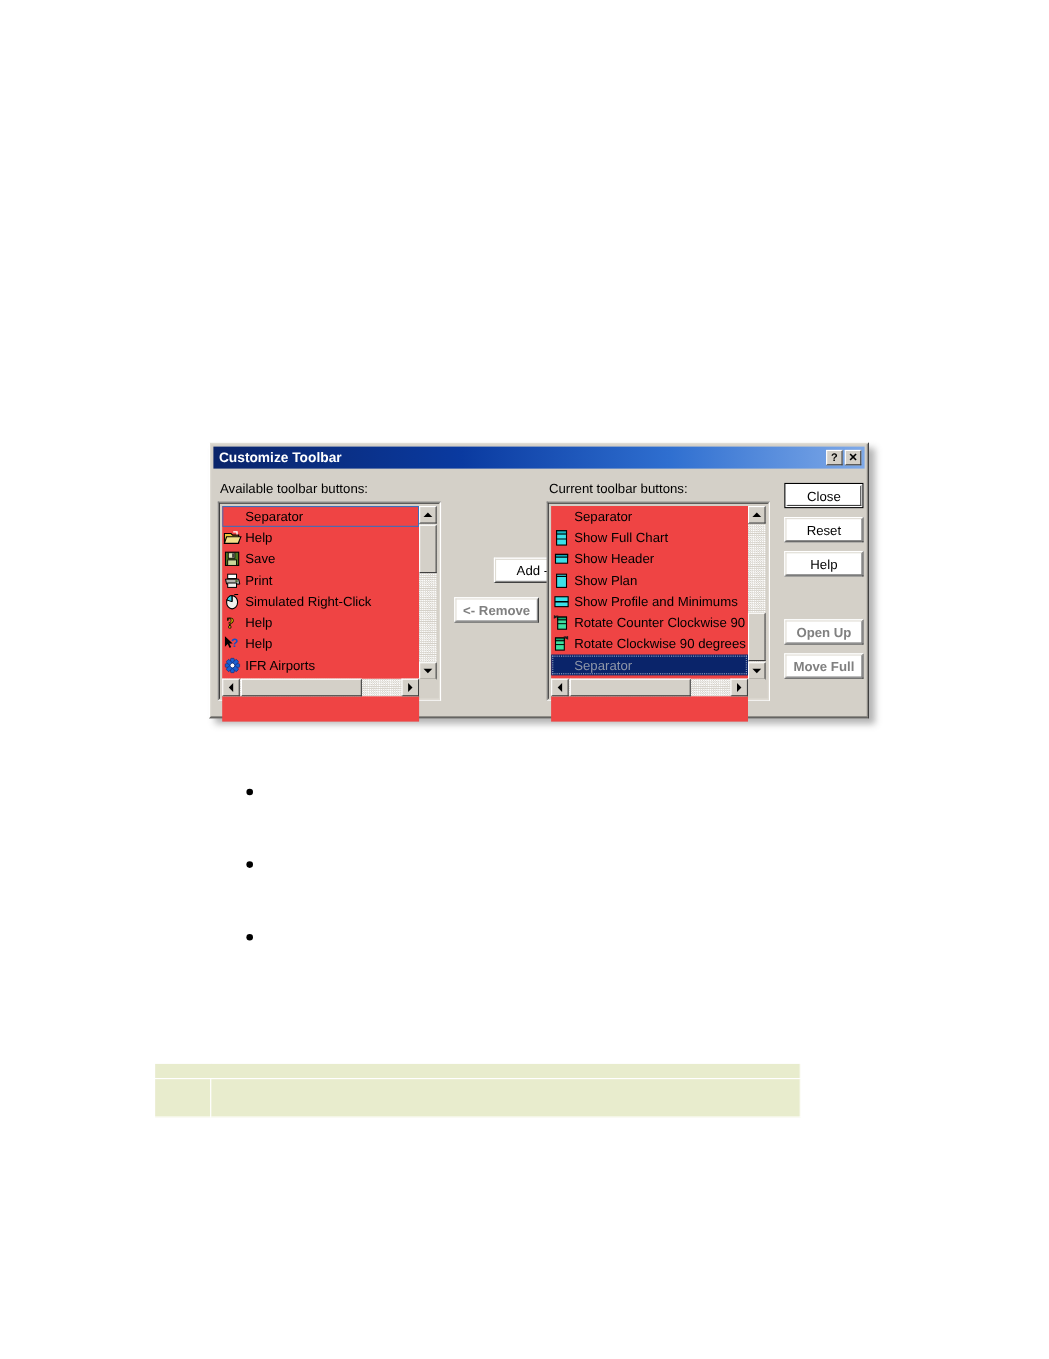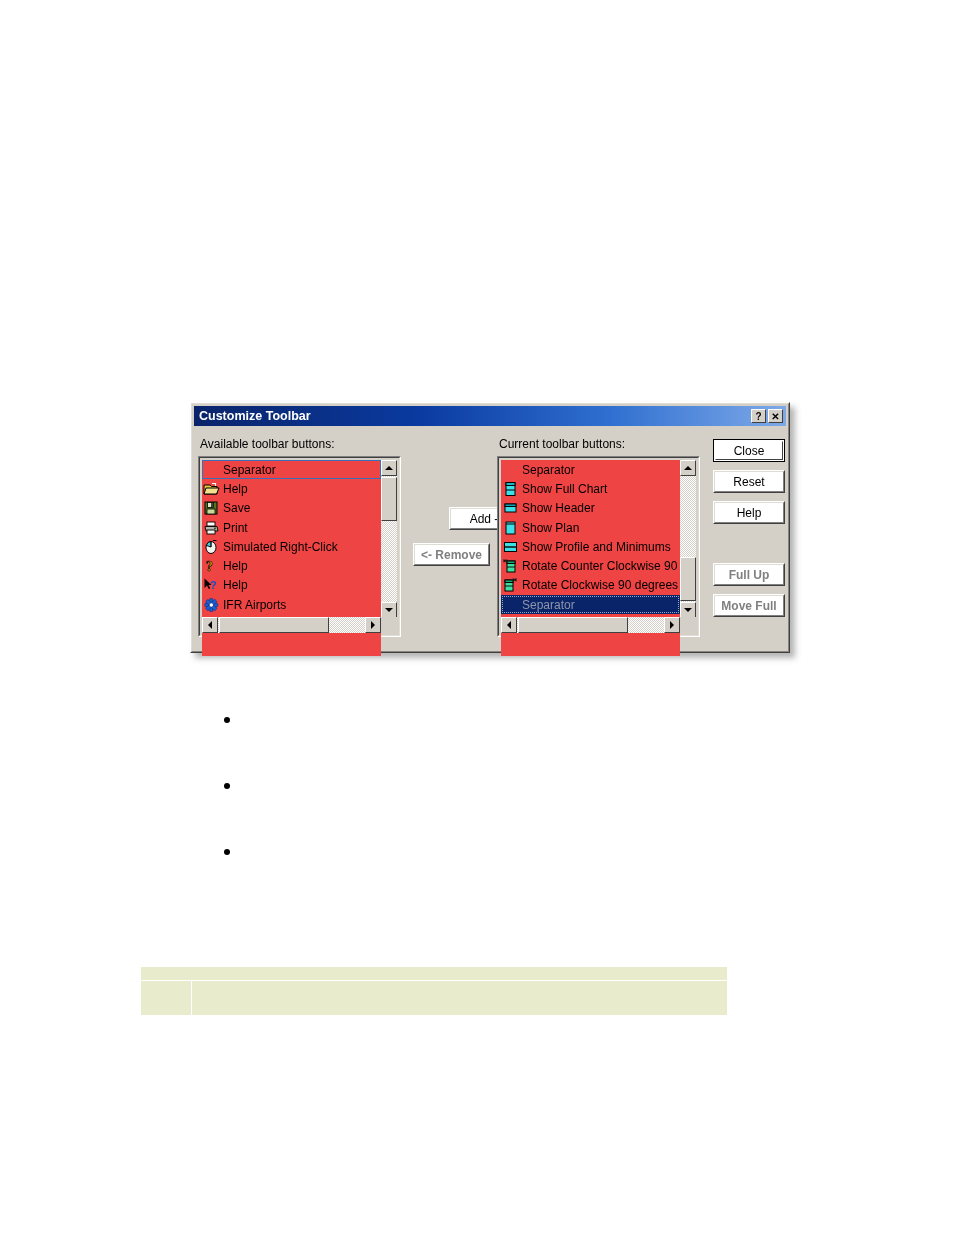--- a/index.html
+++ b/index.html
@@ -657,21 +657,21 @@
   <div class="btn btn-reset">
     <span class="inner"></span>
     <span>Reset</span>
   </div>
   <div class="btn btn-help">
     <span class="inner"></span>
     <span>Help</span>
   </div>
   <div class="btn btn-moveup disabled">
     <span class="inner"></span>
-    <span>Full Up</span>
+    <span>Open Up</span>
   </div>
   <div class="btn btn-movedn disabled">
     <span class="inner"></span>
     <span>Move Full</span>
   </div>
 
  </div>
 </div>
 
 </body></html>

